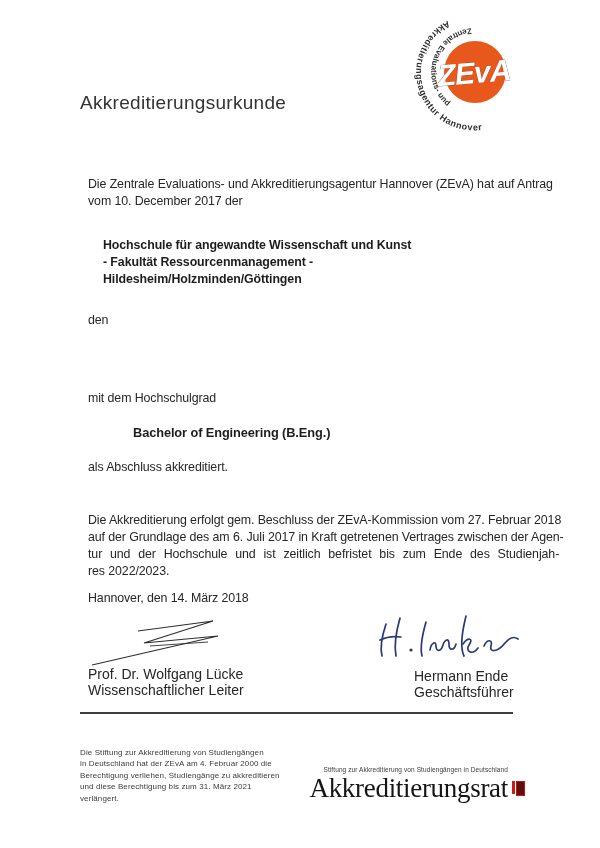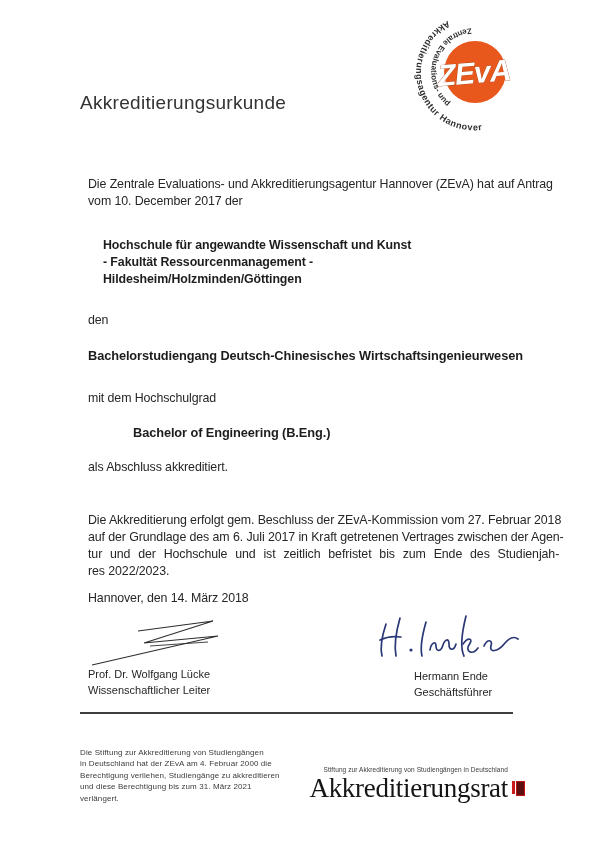--- a/index.html
+++ b/index.html
@@ -35,21 +35,21 @@
   .degree-intro{left:88px;top:390px;}
   .degree{left:88px;top:424px;font-size:12.8px;margin-left:45px;}
   .accredited{left:88px;top:459px;}
   .decision{left:88px;top:512px;line-height:17px;}
   .decision .spread{word-spacing:4.5px;}
   .place-date{left:88px;top:590px;}
 
   
   .sig-left-svg{left:86px;top:614px;width:155px;height:54px;}
   .sig-right-svg{left:368px;top:604px;width:165px;height:62px;}
-  .sig-block{font-size:11px;line-height:16px;color:#262626;}
+  .sig-block{font-size:14px;line-height:16px;color:#262626;}
   .sig-block-left{left:88px;top:666px;}
   .sig-block-right{left:414px;top:668px;}
 
   
   .divider{left:80px;top:712px;width:433px;height:1.5px;background:#3d3d3d;}
   .footer-note{left:80px;top:747px;font-size:8px;line-height:11.4px;color:#3b3b3b;letter-spacing:.1px;}
   .council-tagline{left:318px;top:766px;width:190px;text-align:right;font-size:6.5px;color:#3a3a3a;letter-spacing:.1px;}
   .council-name{
     left:290px;top:773px;width:218px;text-align:right;
     font-family:"Liberation Serif",serif;font-size:27px;color:#151515;letter-spacing:-.3px;
@@ -86,21 +86,20 @@
   </div>
 
   <div class="abs institution">
     <div class="body-line bold nowrap">Hochschule für angewandte Wissenschaft und Kunst</div>
     <div class="body-line bold nowrap">- Fakultät Ressourcenmanagement -</div>
     <div class="body-line bold nowrap">Hildesheim/Holzminden/Göttingen</div>
   </div>
 
   <div class="abs article body-line nowrap">den</div>
 
-  <div class="abs program body-line bold nowrap">Bachelorstudiengang Deutsch-Chinesisches Wirtschaftsingenieurwesen</div>
 
   <div class="abs degree-intro body-line nowrap">mit dem Hochschulgrad</div>
 
   <div class="abs degree body-line bold nowrap">Bachelor of Engineering (B.Eng.)</div>
 
   <div class="abs accredited body-line nowrap">als Abschluss akkreditiert.</div>
 
   <div class="abs decision">
     <div class="body-line nowrap">Die Akkreditierung erfolgt gem. Beschluss der ZEvA-Kommission vom 27. Februar 2018</div>
     <div class="body-line nowrap">auf der Grundlage des am 6. Juli 2017 in Kraft getretenen Vertrages zwischen der Agen-</div>

